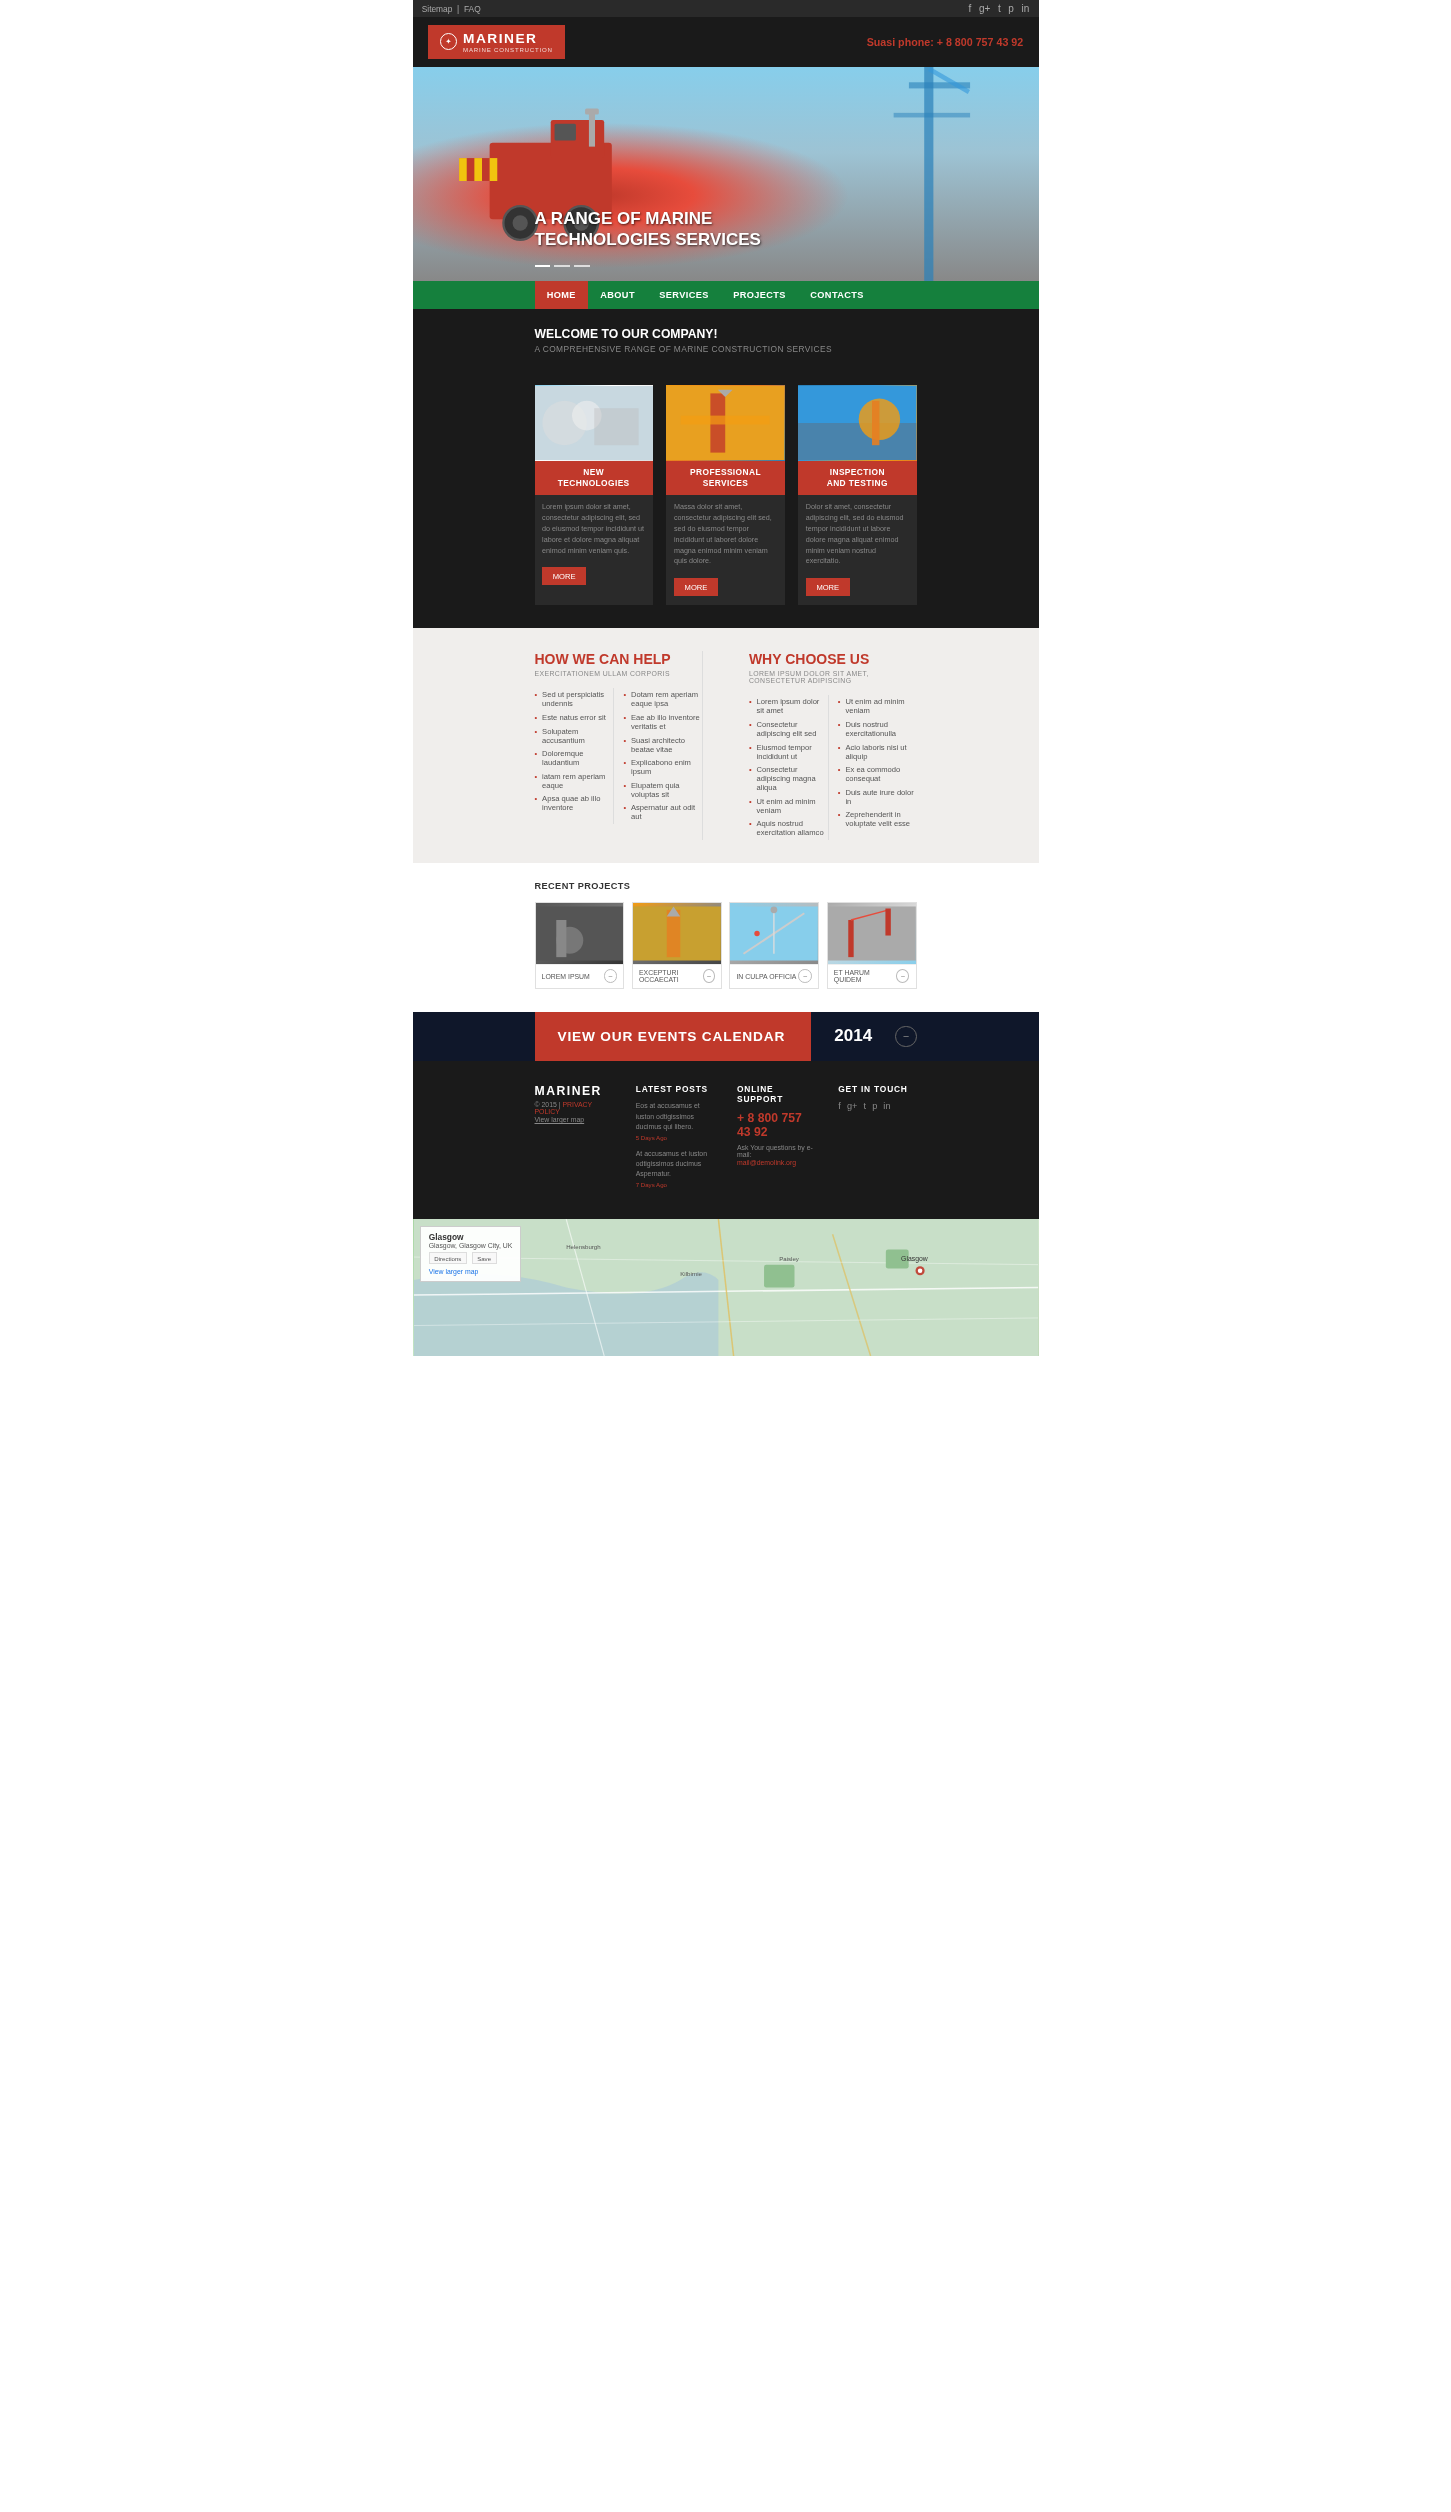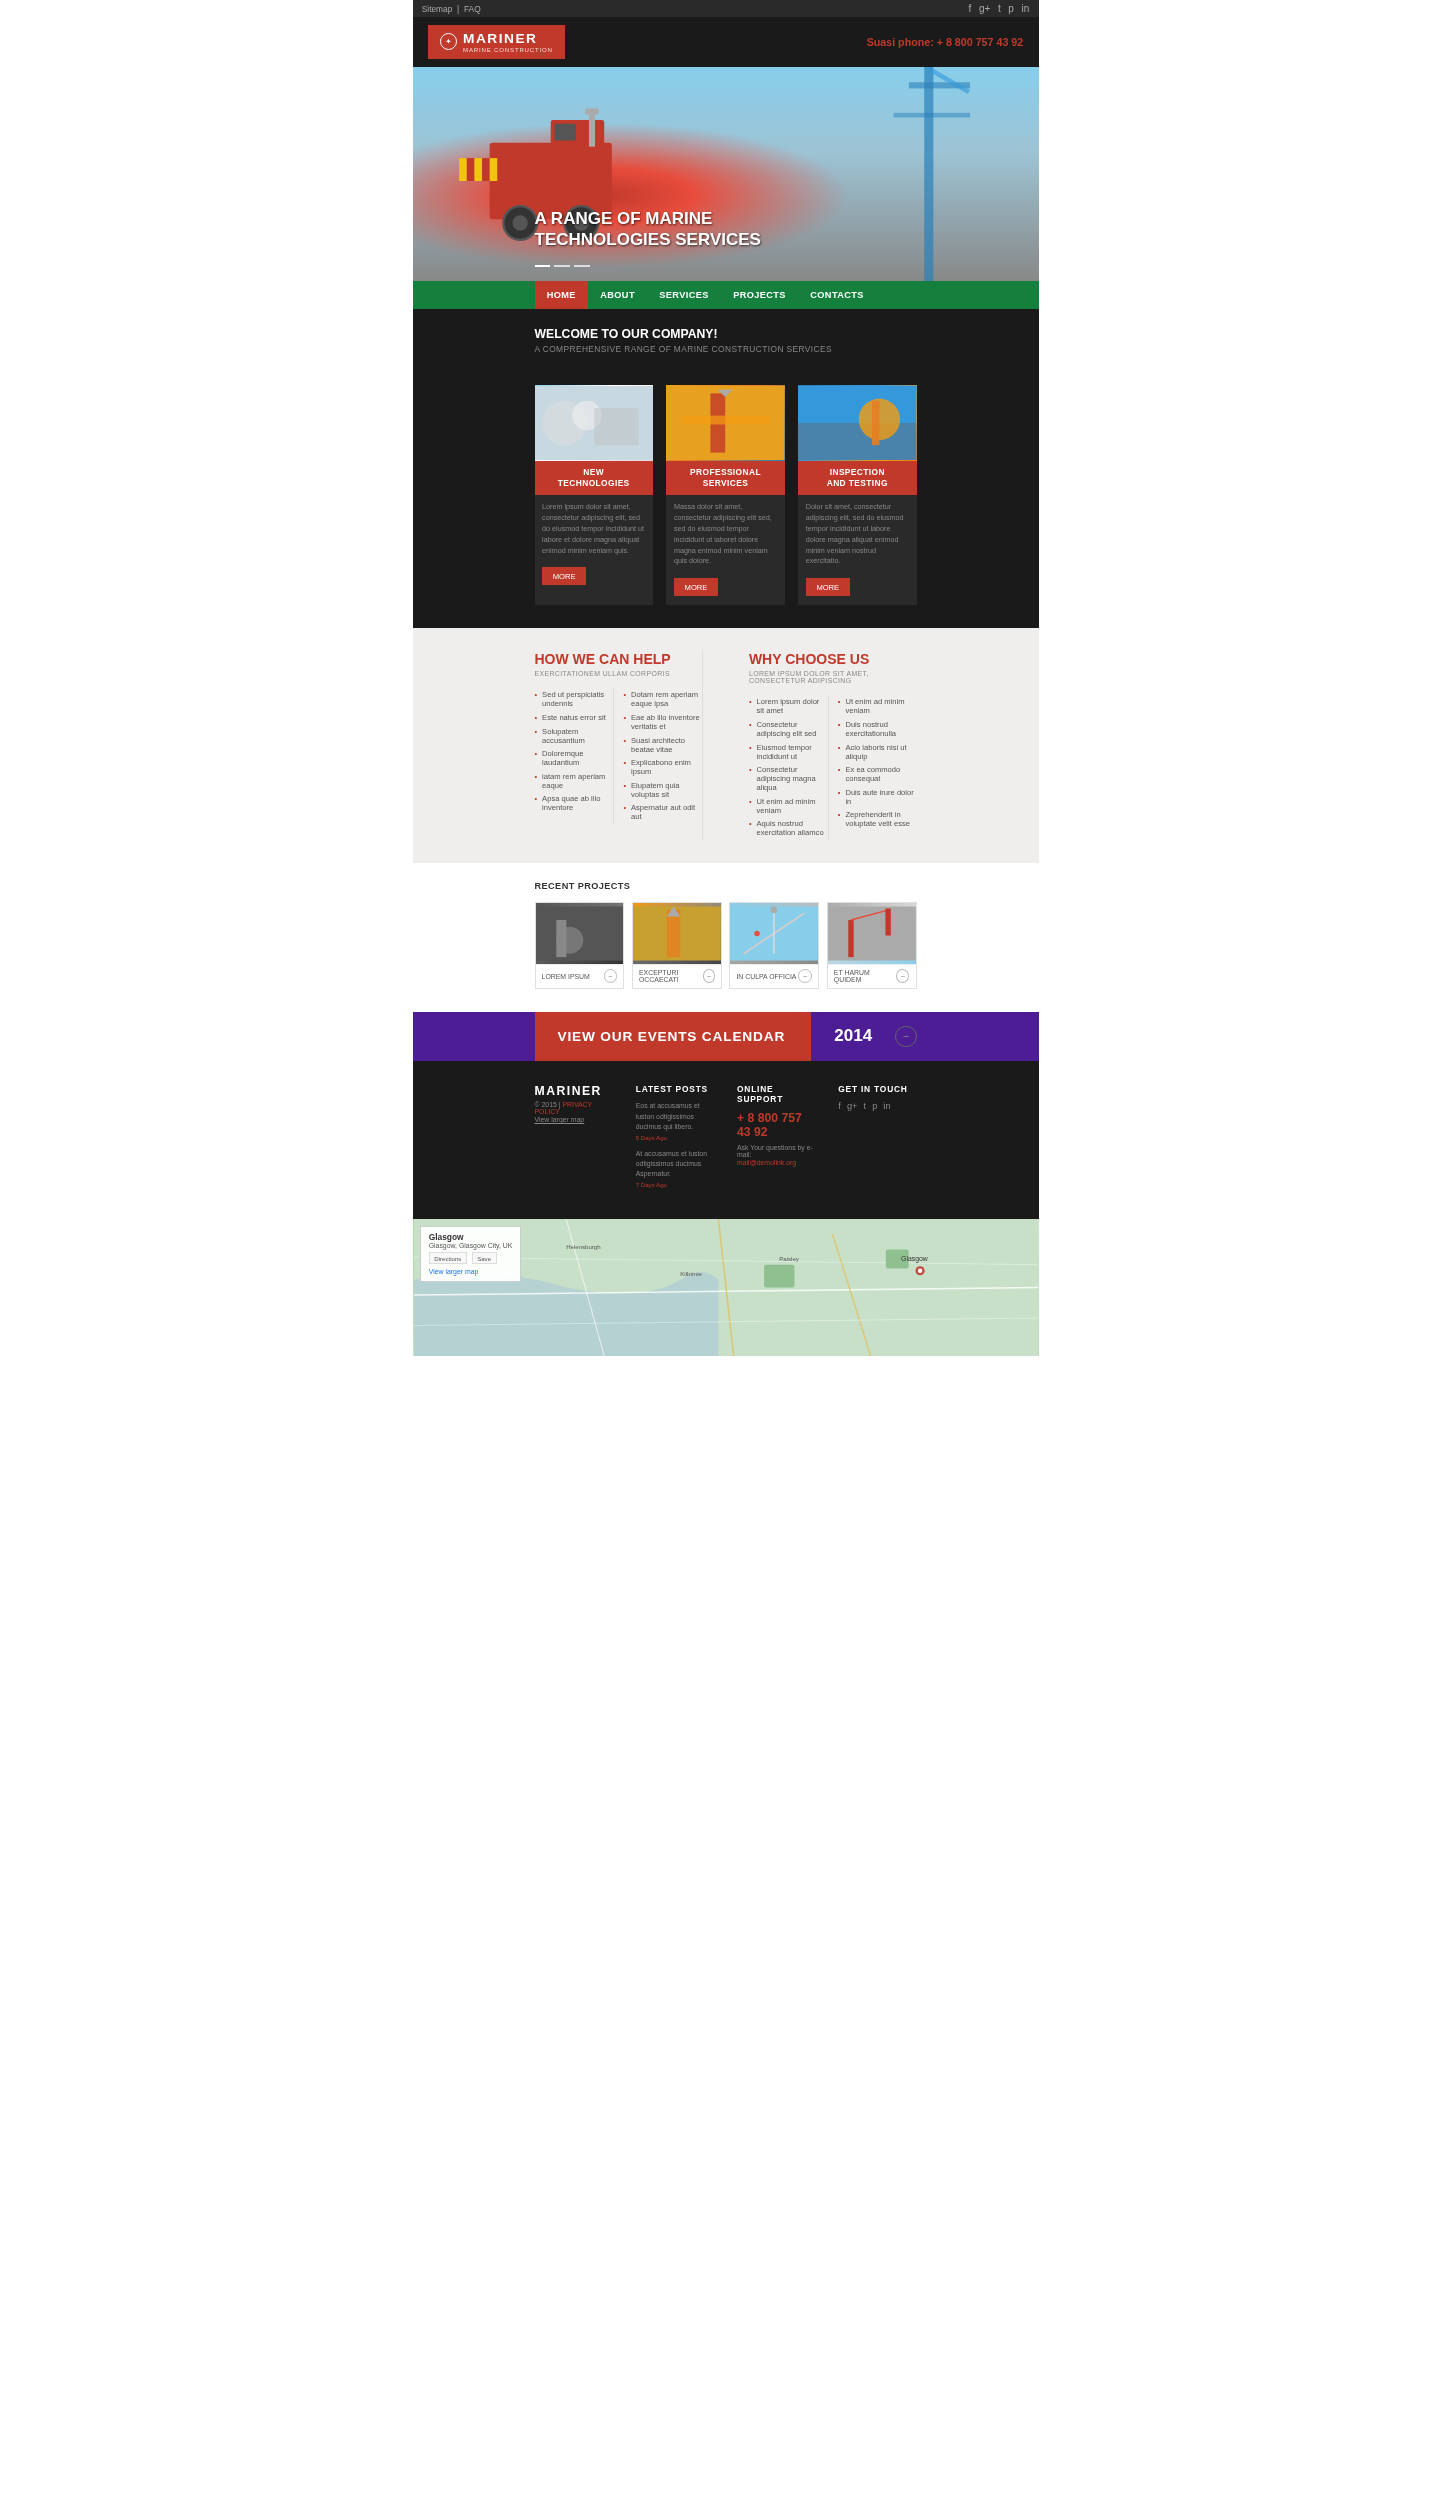--- a/index.html
+++ b/index.html
@@ -280,21 +280,21 @@
     .project-card-footer .circle-btn {
       width: 13.7px; height: 13.7px;
       border: 0.8px solid #bbb;
       border-radius: 50%;
       display: flex; align-items: center; justify-content: center;
       font-size: 7.6px; color: #888; cursor: pointer;
     }
 
     
     .events-banner {
-      background: #4c1d95;
+      background: #0f172a;
       display: flex;
       align-items: center;
       padding: 0 122px;
       height: 49px;
       gap: 23px;
     }
     .events-red {
       background: #c0392b;
       color: #fff;
       font-size: 13.7px;

